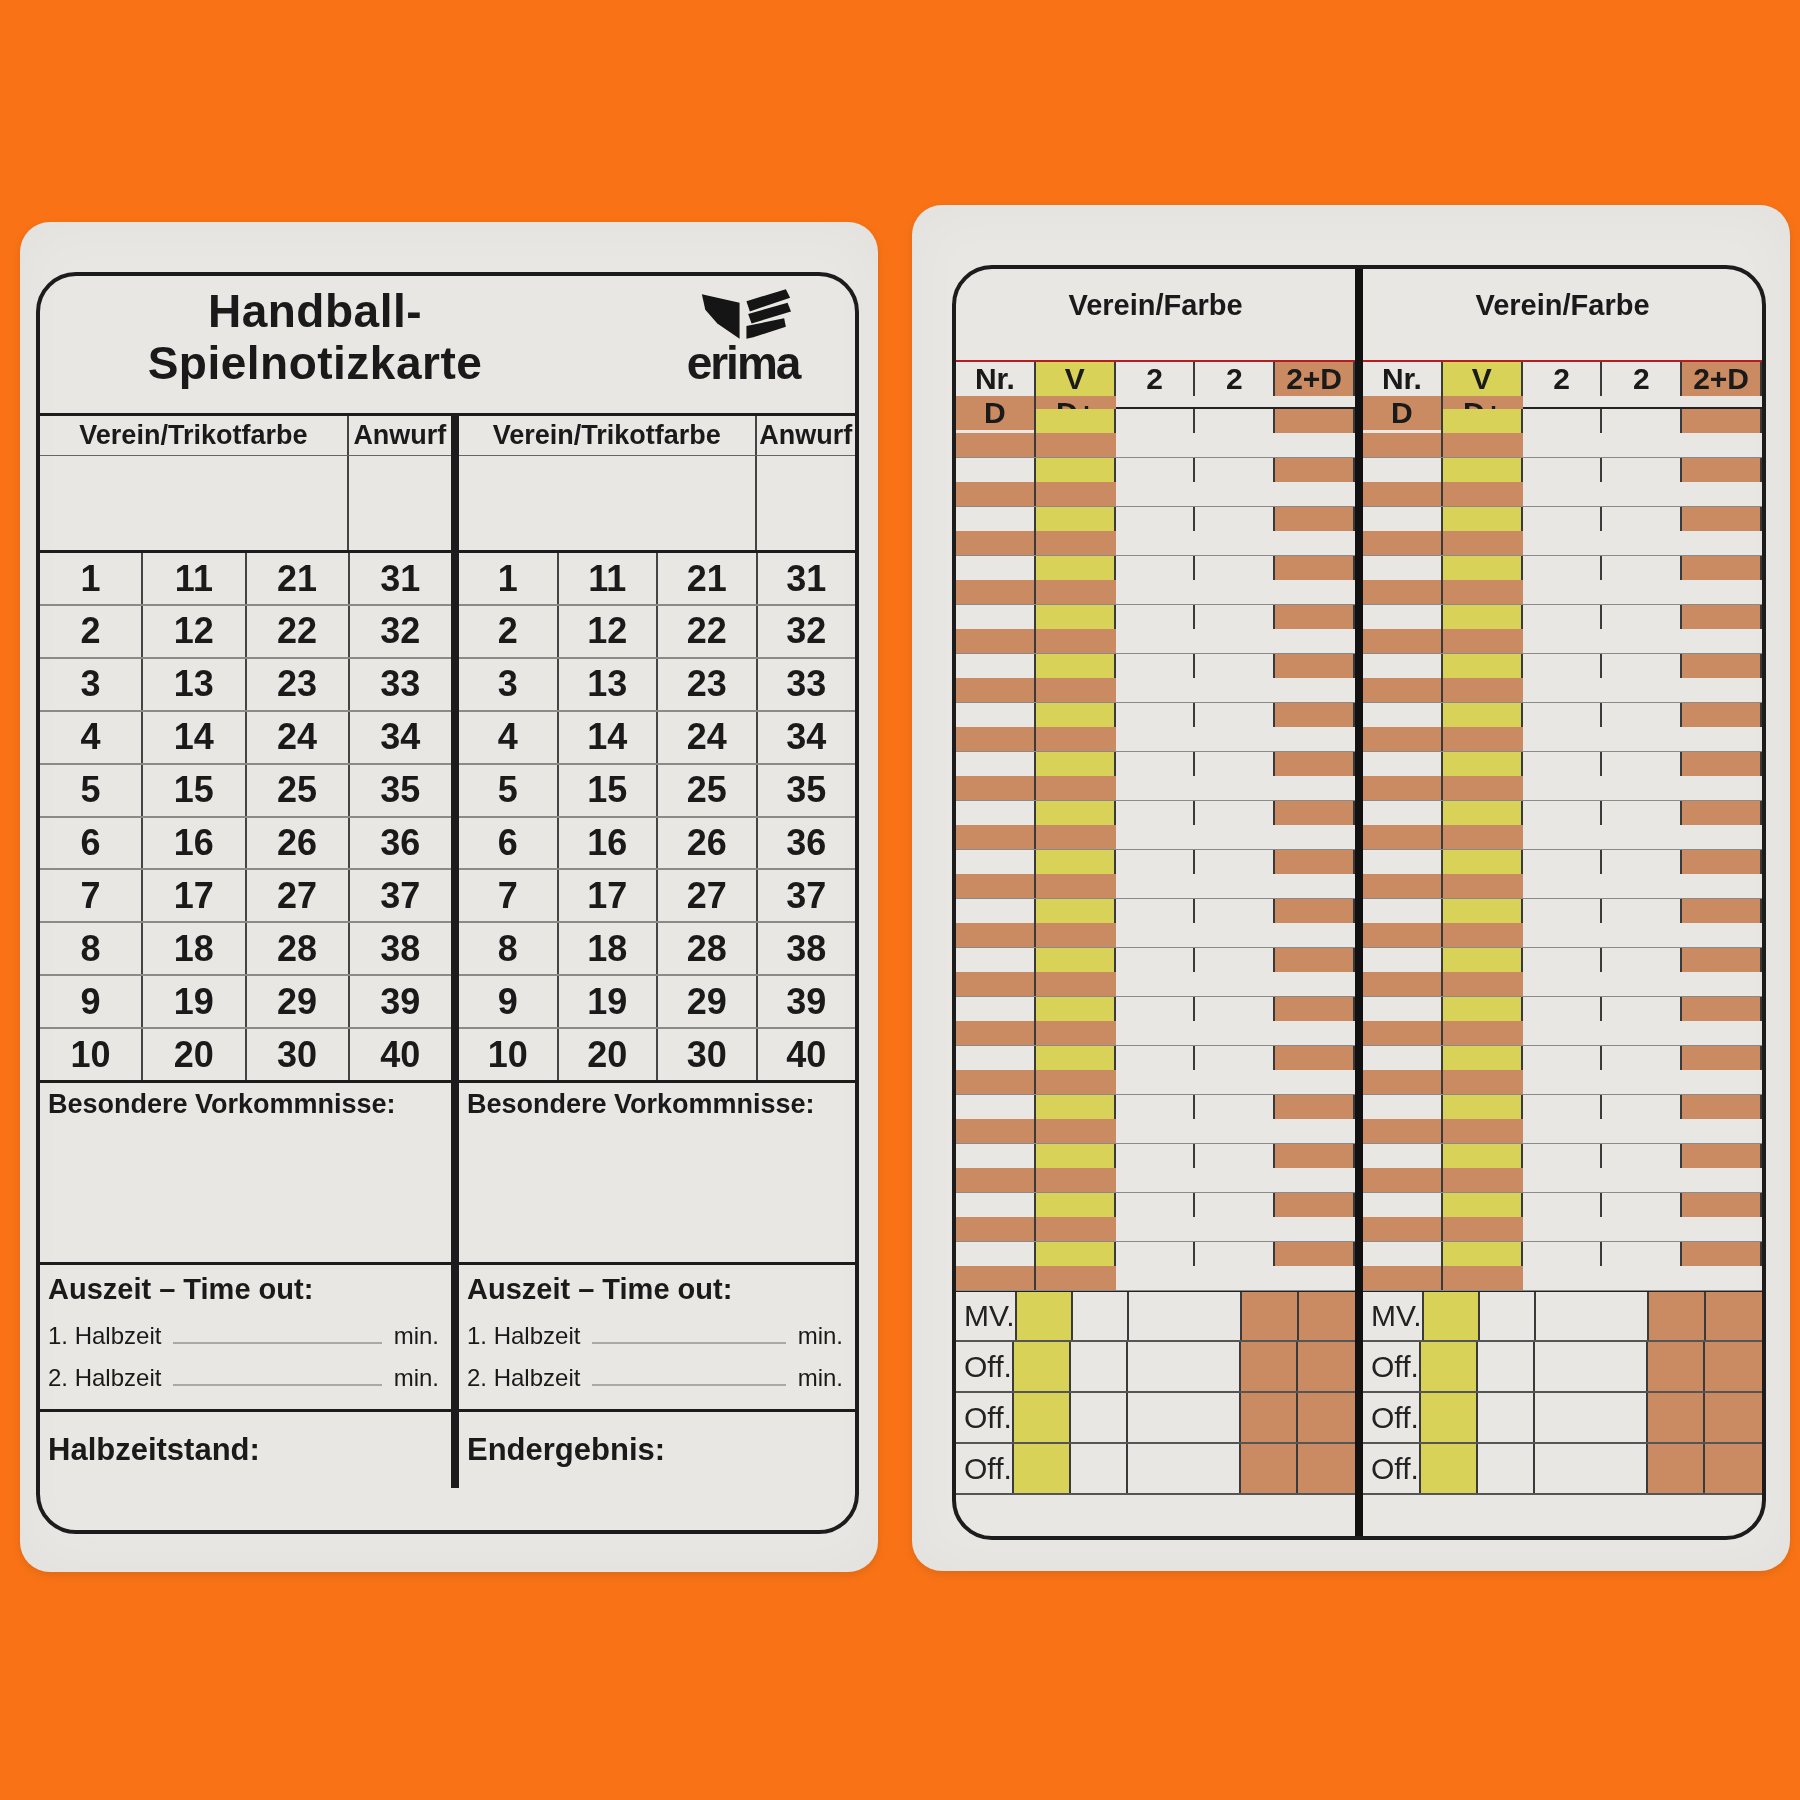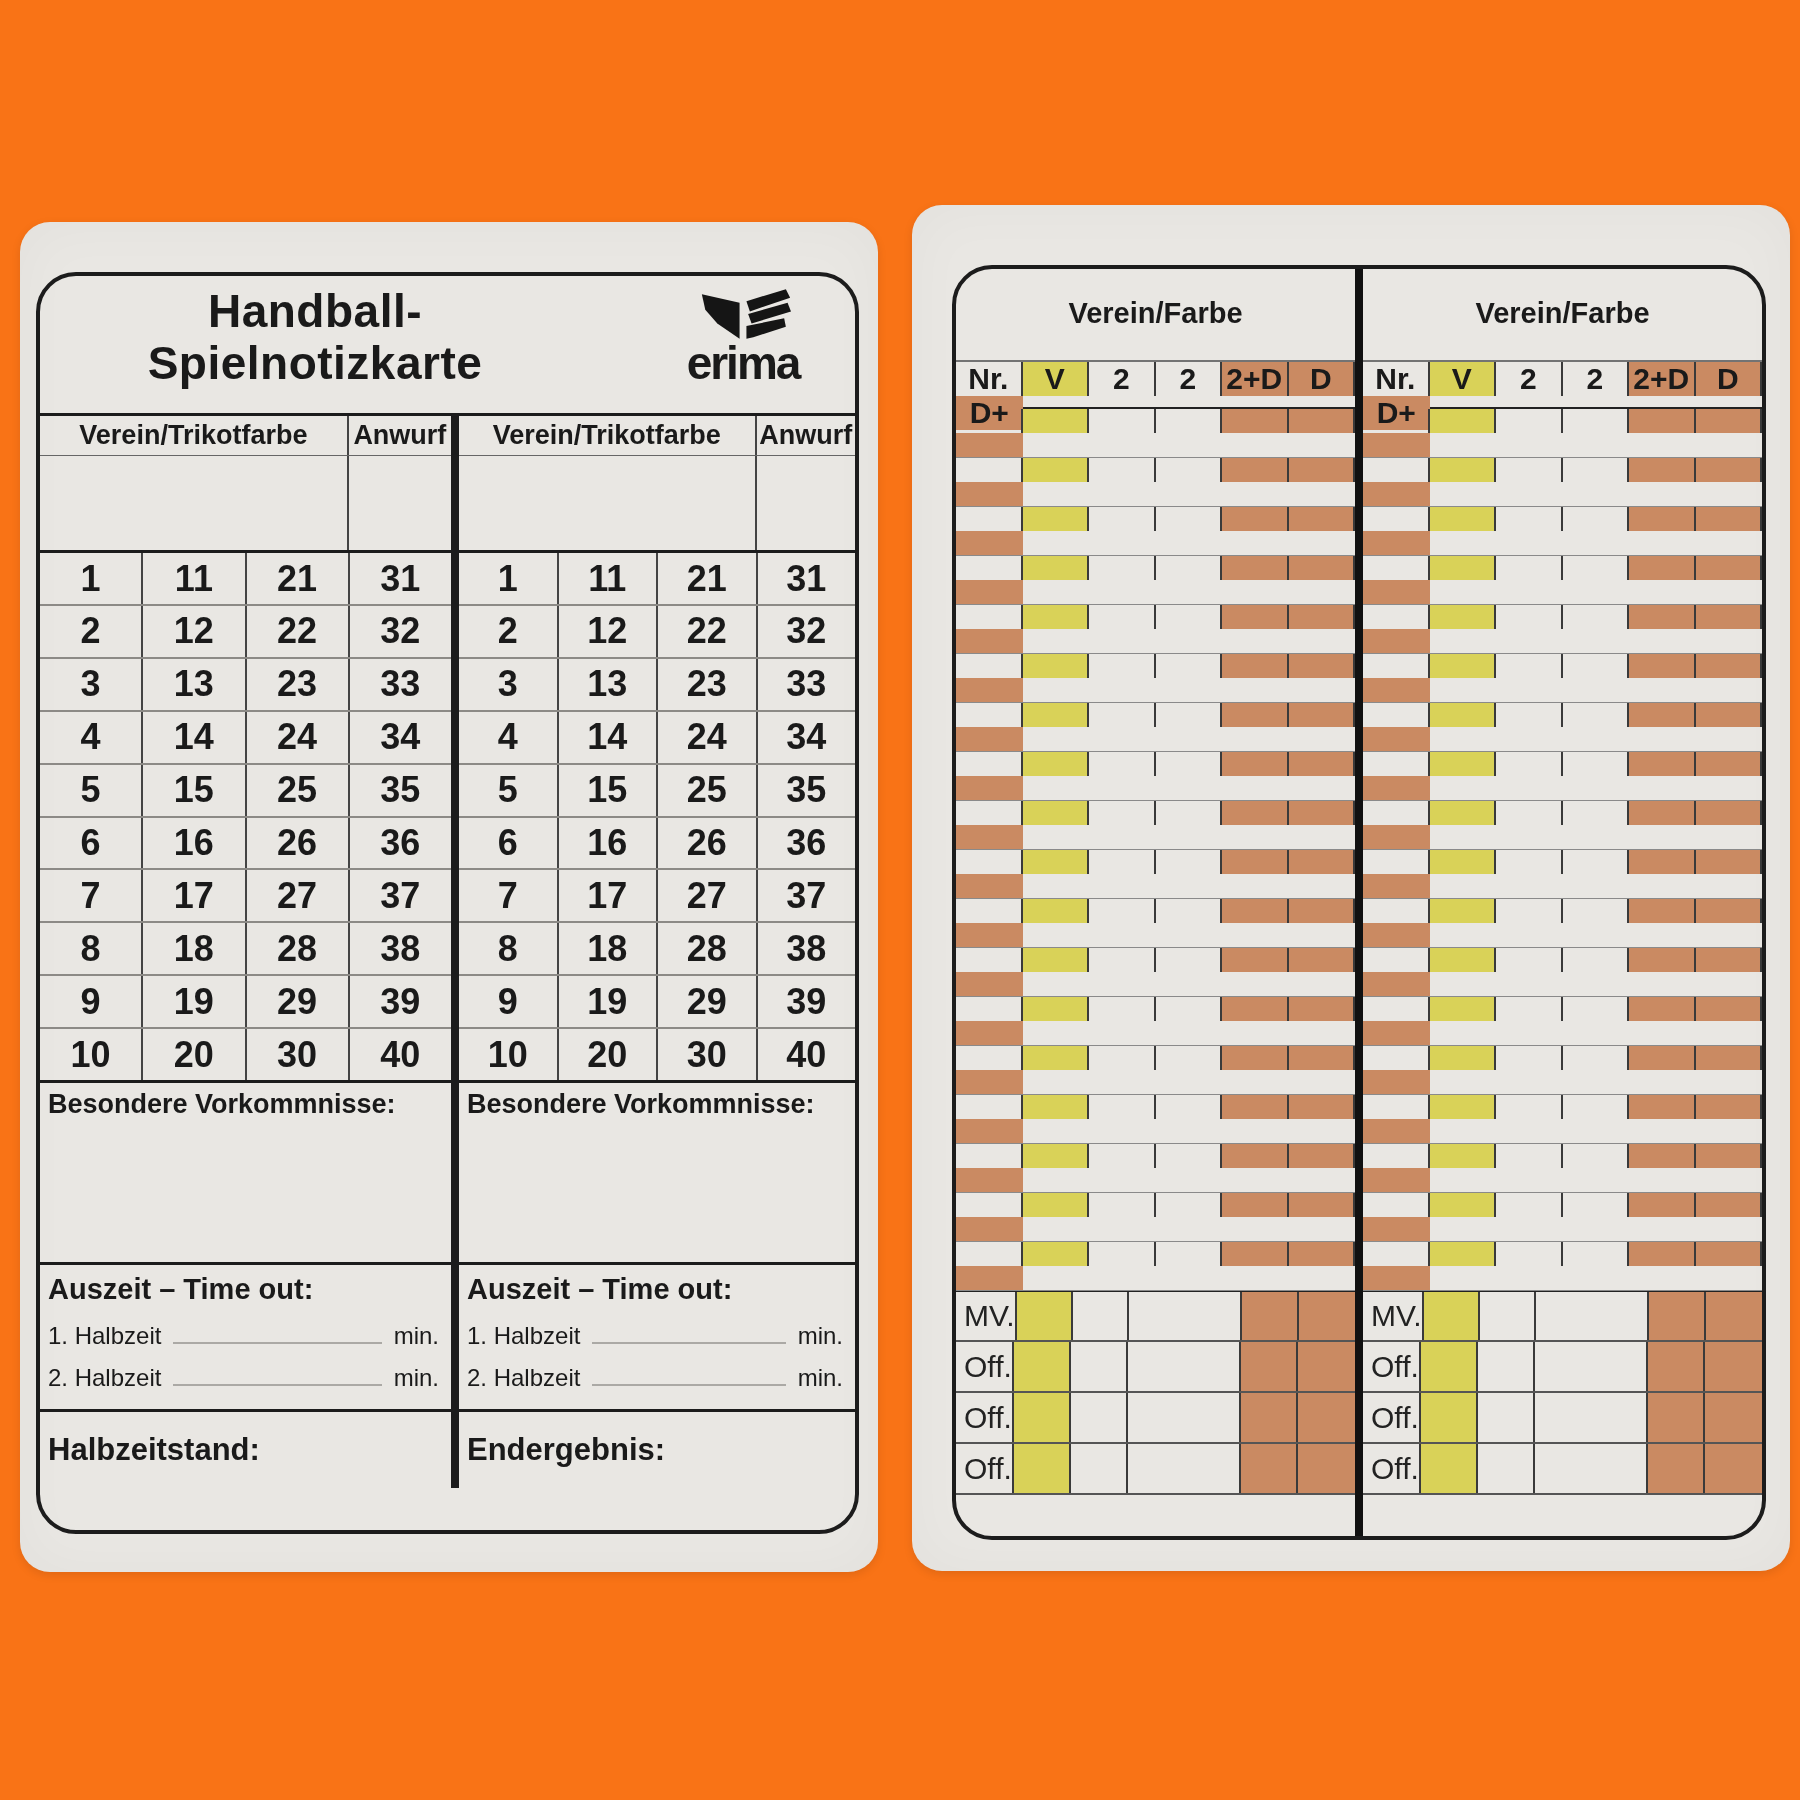--- a/index.html
+++ b/index.html
@@ -48,24 +48,24 @@
   .fc-timeout{height:147px;border-bottom:3px solid #1c1c1c;box-sizing:border-box;padding:8px 12px 12px 8px;}
   .to-title{font-size:29px;font-weight:bold;margin-bottom:16px;}
   .to-row{display:flex;align-items:baseline;font-size:24px;margin-bottom:14px;}
   .to-line{flex:1;border-bottom:2px solid #aba9a5;margin:0 12px 5px 12px;height:18px;}
   .fc-result{flex:1;display:flex;padding:20px 8px;}
   .fc-result .lbl{font-size:31px;font-weight:bold;}
 
   
   .bc-half{width:399px;display:flex;flex-direction:column;}
   .bc-div{width:8px;background:#111;}
-  .bc-vf{height:93px;border-bottom:2px solid #737373;box-sizing:border-box;
-         text-align:center;font-size:29px;font-weight:bold;padding-top:28px;}
+  .bc-vf{height:93px;border-bottom:2px solid #b91c1c;box-sizing:border-box;
+         text-align:center;font-size:29px;font-weight:bold;padding-top:20px;}
   .bc-grid{display:flex;flex-direction:column;}
-  .srow{display:grid;grid-template-columns:repeat(6,1fr);height:49px;border-bottom:1px solid #8a8a8a;box-sizing:border-box;}
+  .srow{display:grid;grid-template-columns:repeat(5,1fr);height:49px;border-bottom:1px solid #8a8a8a;box-sizing:border-box;}
   .srow.shead{height:47px;border-bottom:2px solid #222;}
   .scell{border-right:2px solid #3a3a3a;display:flex;align-items:center;justify-content:center;}
   .scell:last-child{border-right:none;}
   .shead .scell{font-size:30px;font-weight:bold;}
   .scell.y{background:var(--yellow,#d9d258);}
   .scell.o{background:var(--orange,#ca8a62);}
   .brow{display:grid;grid-template-columns:1fr 1fr 1fr 2fr 1fr 1fr;height:51px;border-bottom:2px solid #555;box-sizing:border-box;}
   .brow.first{border-top:1px solid #222;}
   .brow .scell.lbl{justify-content:flex-start;padding-left:8px;font-size:30px;font-weight:normal;color:#222;}
 </style>

